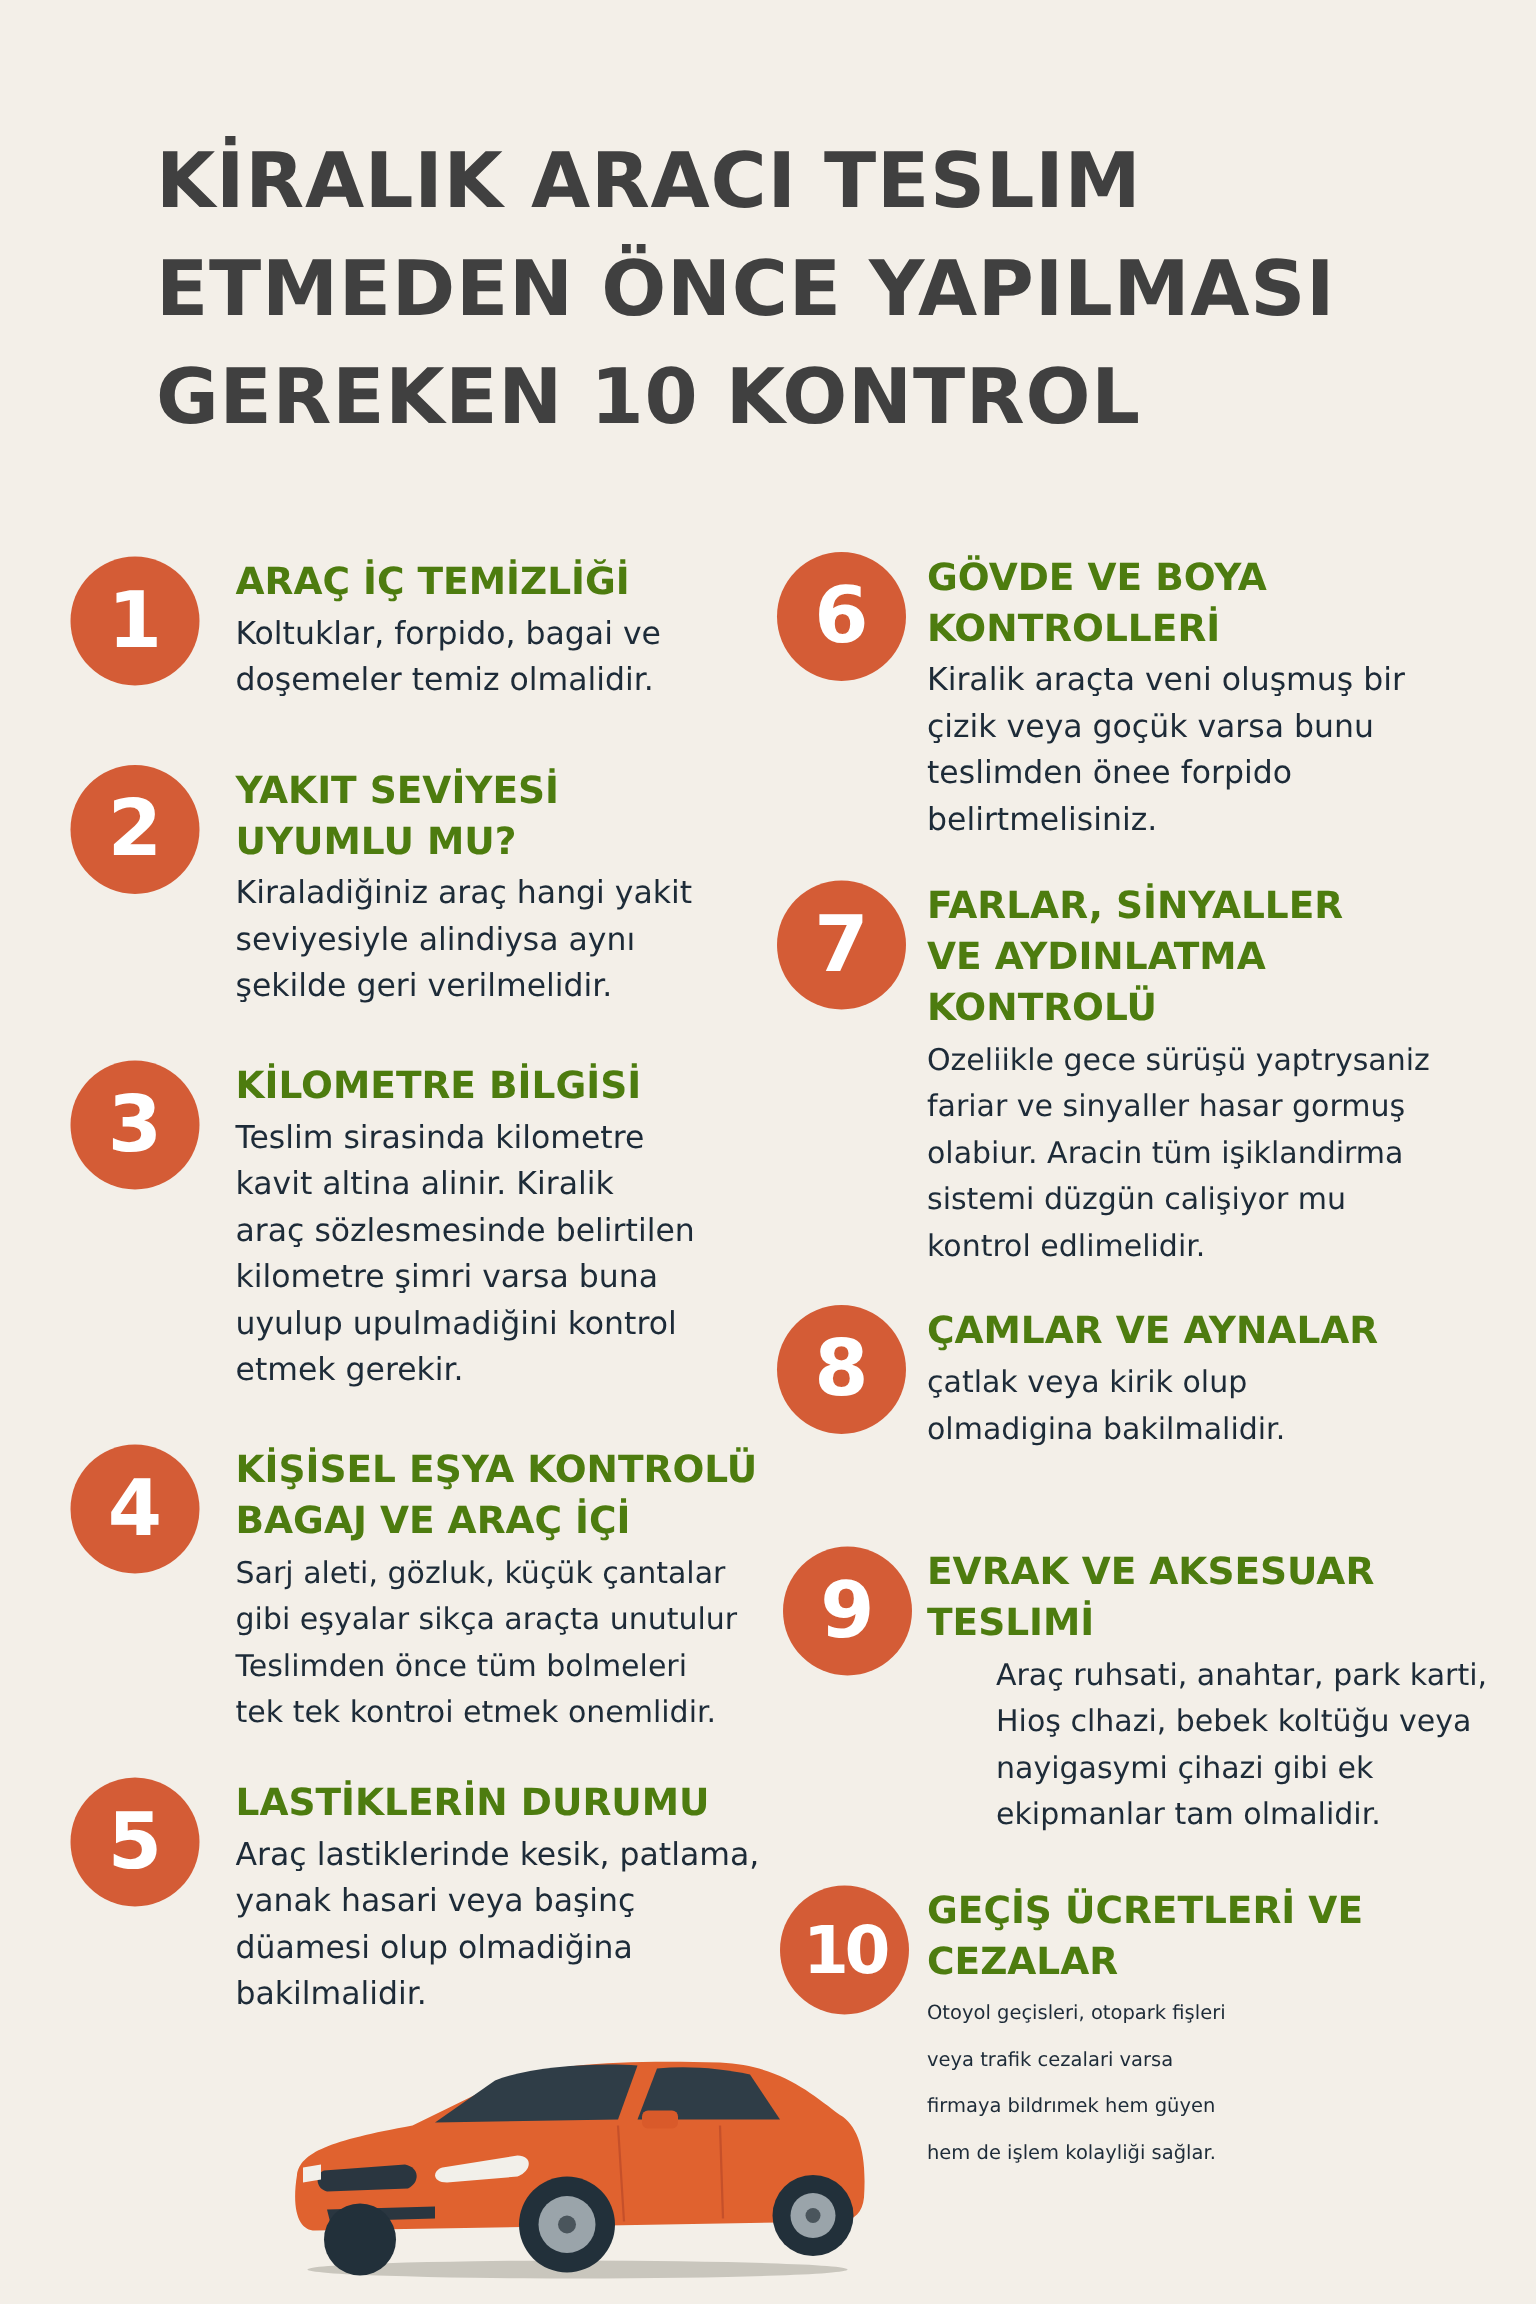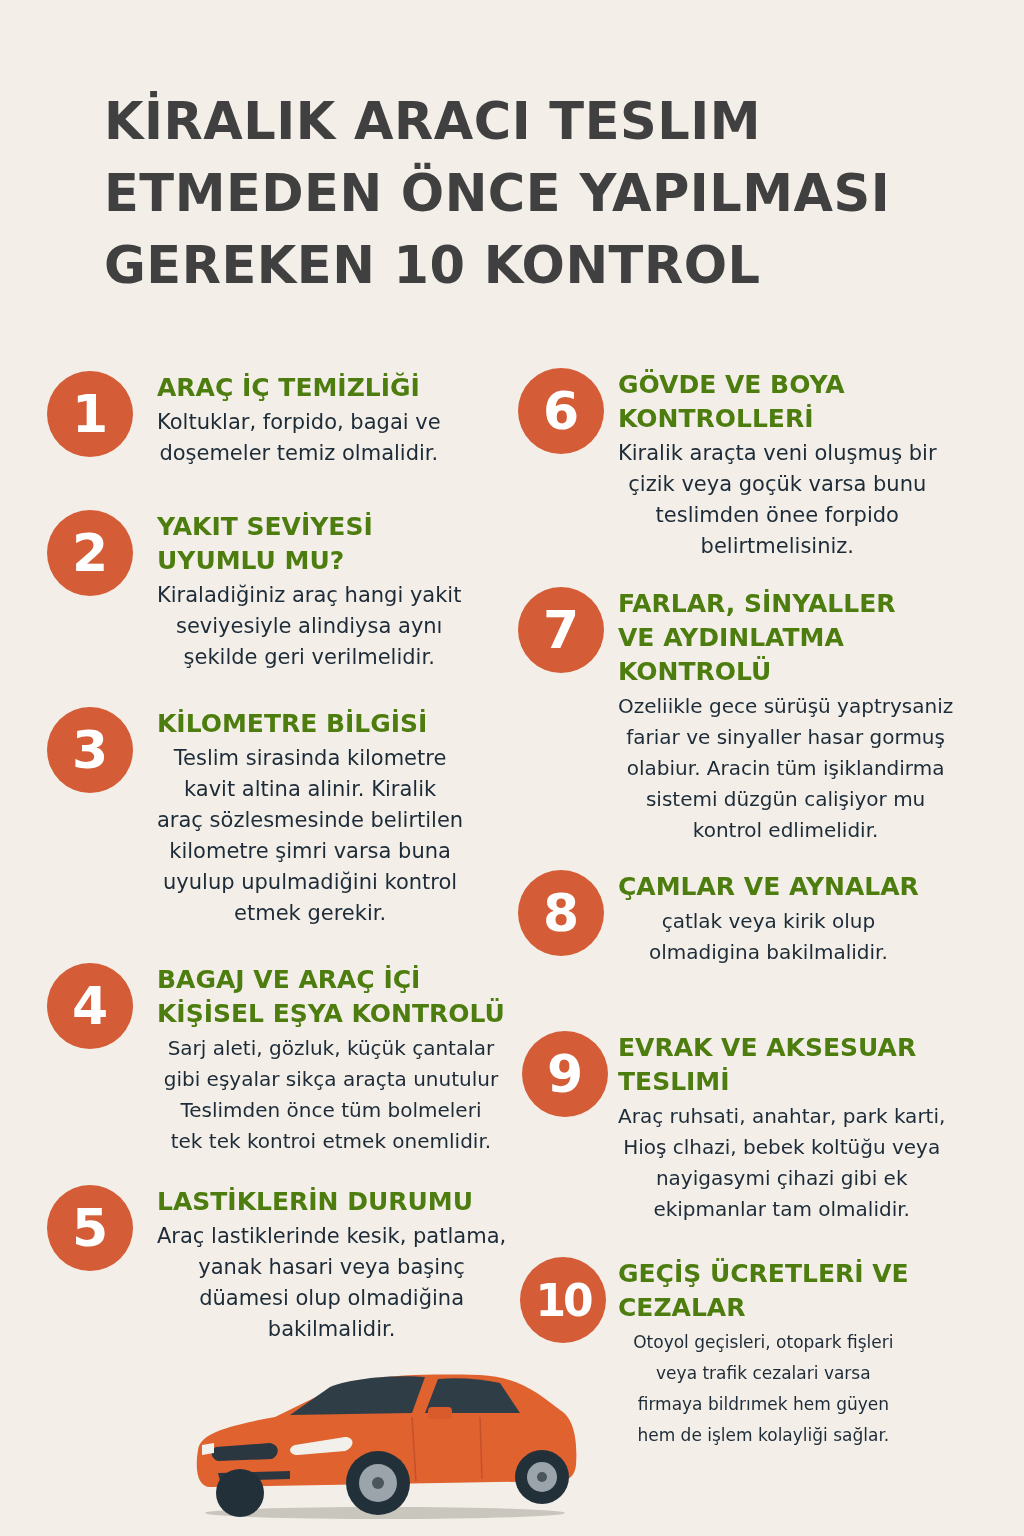--- a/index.html
+++ b/index.html
@@ -30,21 +30,20 @@
   .circle.ten { font-size: 44px; letter-spacing: -3px; }
   .text { position: absolute; left: 110px; top: 0; }
   .heading {
     font-weight: bold; font-size: 25px; line-height: 34px;
     color: #4d7c0f; margin: 0; white-space: nowrap;
   }
   .heading span { display: block; }
   .desc {
     font-size: 21px; line-height: 31px; color: #1d2b38; margin-top: 2px;
     white-space: nowrap;
-    text-align: center;
   }
   .desc span { display: block; }
   .car { position: absolute; left: 180px; top: 1355px; }
 </style>
 </head>
 <body>
 
 <h1 class="title">
   <span>KİRALIK ARACI TESLIM</span>
   <span>ETMEDEN ÖNCE YAPILMASI</span>
@@ -93,22 +92,22 @@
       <span>uyulup upulmadiğini kontrol</span>
       <span>etmek gerekir.</span>
     </div>
   </div>
 </div>
 
 <div class="item" style="left:47px; top:963px;">
   <div class="circle">4</div>
   <div class="text">
     <div class="heading">
+      <span>KİŞİSEL EŞYA KONTROLÜ</span>
       <span>BAGAJ VE ARAÇ İÇİ</span>
-      <span>KİŞİSEL EŞYA KONTROLÜ</span>
     </div>
     <div class="desc" style="font-size:20px;">
       <span>Sarj aleti, gözluk, küçük çantalar</span>
       <span>gibi eşyalar sikça araçta unutulur</span>
       <span>Teslimden önce tüm bolmeleri</span>
       <span>tek tek kontroi etmek onemlidir.</span>
     </div>
   </div>
 </div>
 
@@ -174,37 +173,37 @@
   </div>
 </div>
 
 <div class="item" style="left:522px; top:1031px;">
   <div class="circle">9</div>
   <div class="text" style="left:96px;">
     <div class="heading">
       <span>EVRAK VE AKSESUAR</span>
       <span>TESLIMİ</span>
     </div>
-    <div class="desc" style="font-size:20px;">
+    <div class="desc" style="font-size:20px;margin-left:46px;">
       <span>Araç ruhsati, anahtar, park karti,</span>
       <span>Hioş clhazi, bebek koltüğu veya</span>
       <span>nayigasymi çihazi gibi ek</span>
       <span>ekipmanlar tam olmalidir.</span>
     </div>
   </div>
 </div>
 
 <div class="item" style="left:520px; top:1257px;">
   <div class="circle ten">10</div>
   <div class="text" style="left:98px;">
     <div class="heading">
       <span>GEÇİŞ ÜCRETLERİ VE</span>
       <span>CEZALAR</span>
     </div>
-    <div class="desc" style="font-size:17px;">
+    <div class="desc" style="font-size:13px;">
       <span>Otoyol geçisleri, otopark fişleri</span>
       <span>veya trafik cezalari varsa</span>
       <span>firmaya bildrımek hem güyen</span>
       <span>hem de işlem kolayliği sağlar.</span>
     </div>
   </div>
 </div>
 
 <svg class="car" width="400" height="170" viewBox="0 0 400 170">
   <ellipse cx="205" cy="158" rx="180" ry="6" fill="#c9c6bd"></ellipse>

